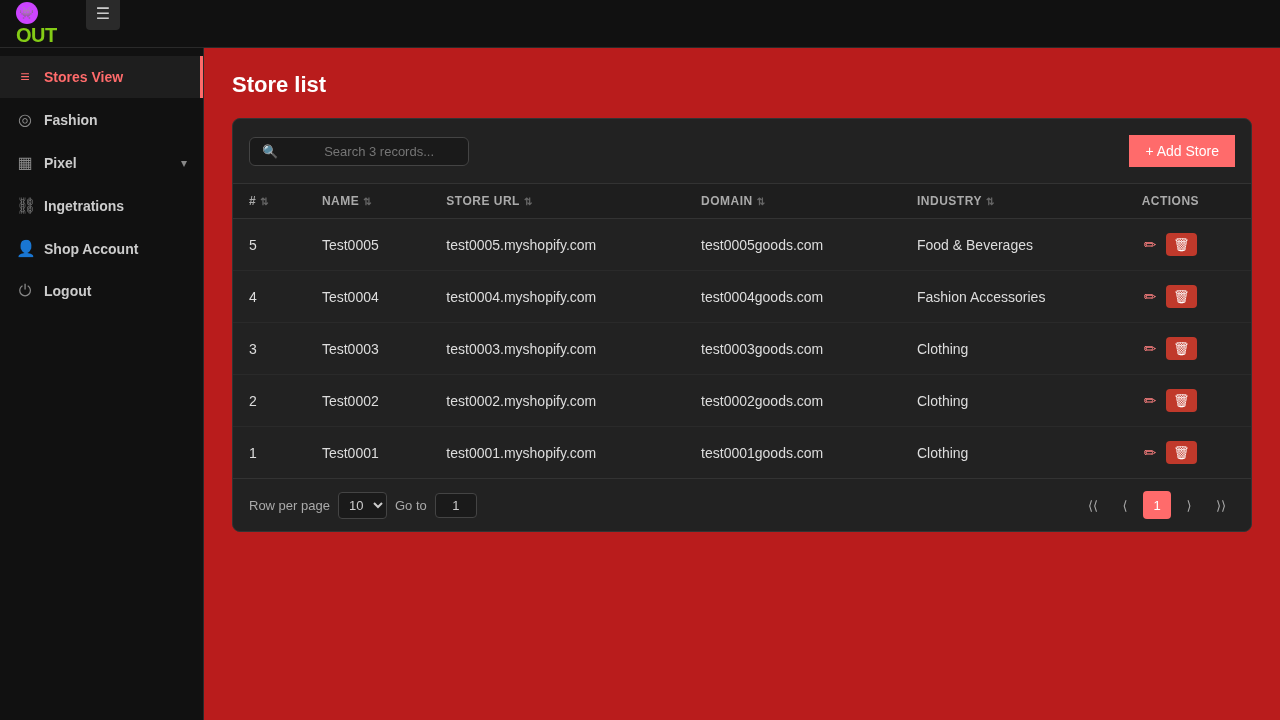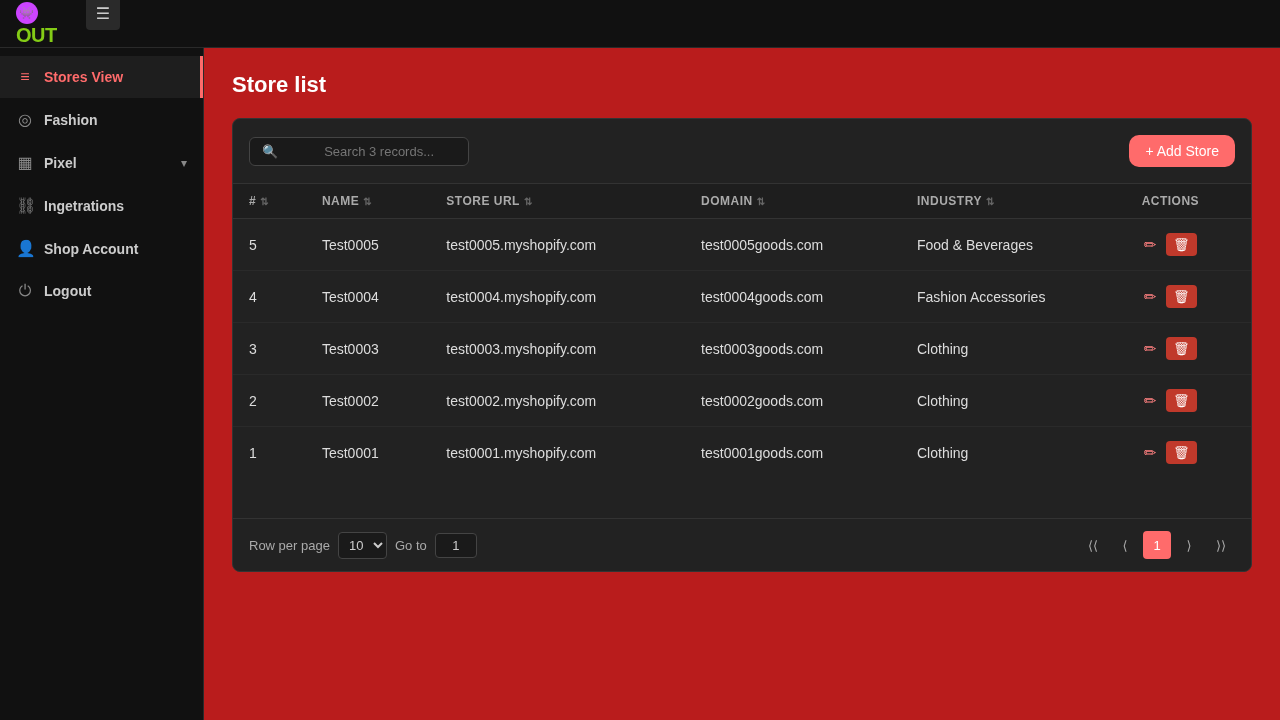--- a/index.html
+++ b/index.html
@@ -182,21 +182,21 @@
       color: #ccc;
       font-size: 13px;
       outline: none;
       width: 100%;
       margin-left: 38px;
     }
     .add-store-btn {
       background: #ff6b6b;
       color: #fff;
       border: none;
-      border-radius: 10px;
+      border-radius: 0;
       padding: 8px 16px;
       font-size: 14px;
       font-weight: 500;
       cursor: pointer;
       display: flex;
       align-items: center;
       gap: 6px;
     }
 
     
@@ -257,21 +257,20 @@
       border-radius: 4px;
     }
 
     
     .pagination-row {
       display: flex;
       align-items: center;
       justify-content: space-between;
       padding: 12px 16px;
       border-top: 1px solid #333;
-      margin-top: 40px;
     }
     .pagination-left {
       display: flex;
       align-items: center;
       gap: 8px;
       font-size: 13px;
       color: #aaa;
     }
     .rows-select {
       background: #1a1a1a;

